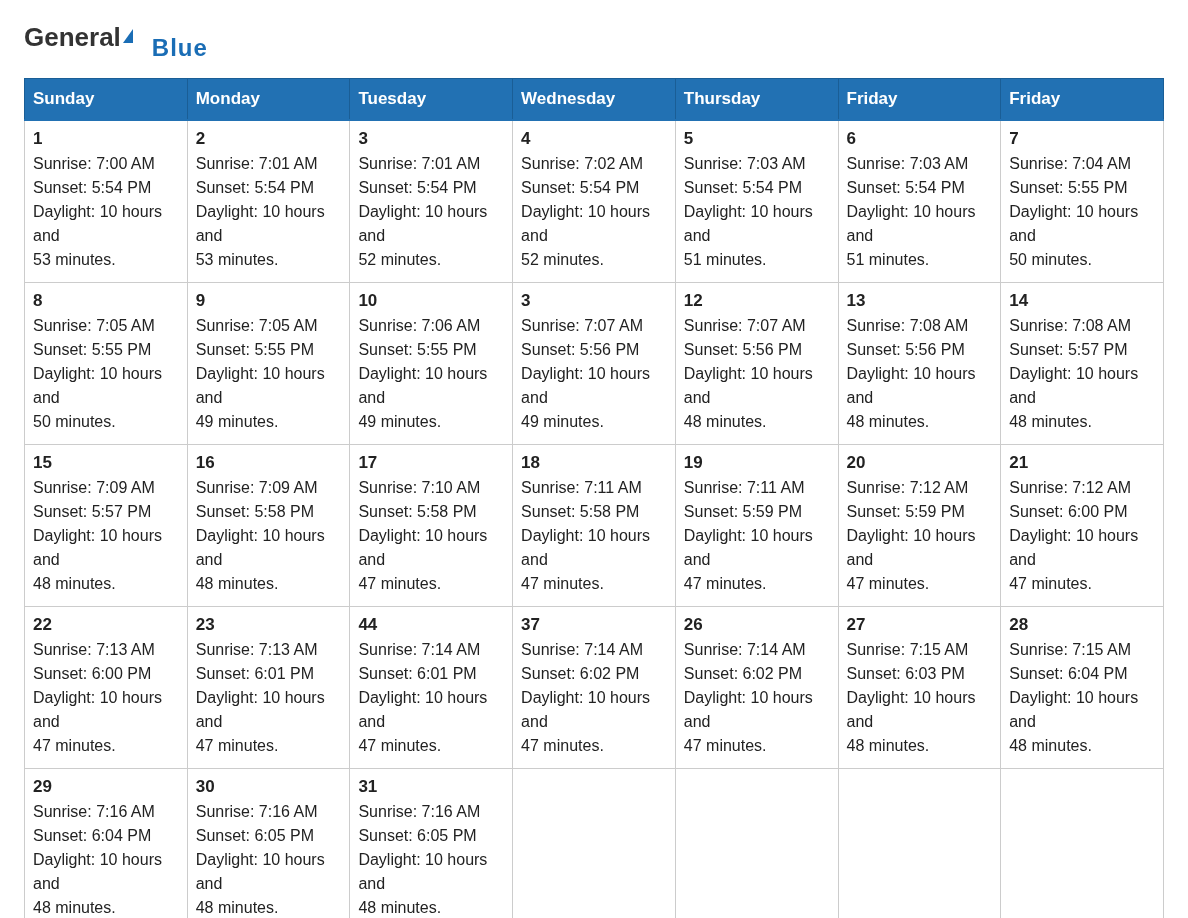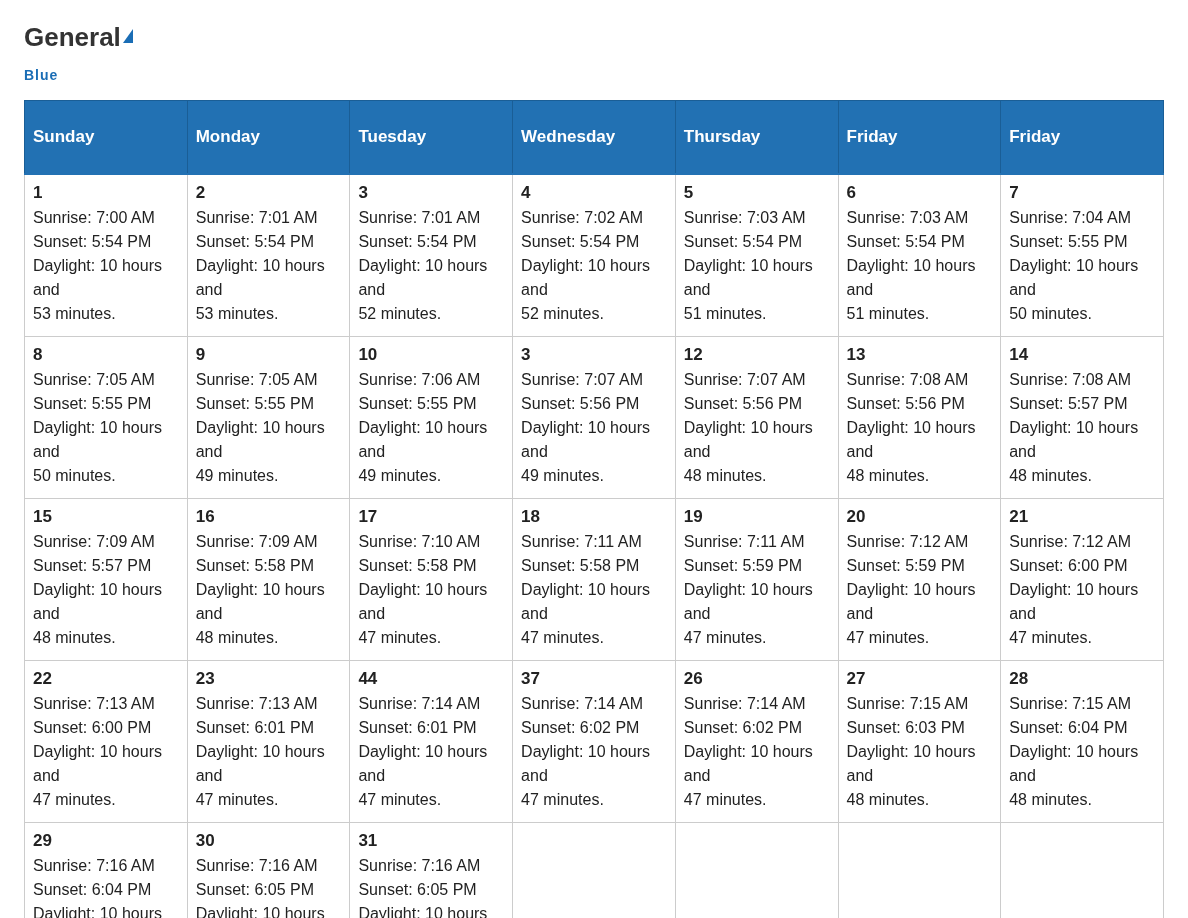--- a/index.html
+++ b/index.html
@@ -11,46 +11,47 @@
       min-height: 918px;
     }
     .header-row {
       display: flex;
       align-items: flex-start;
       justify-content: space-between;
       margin-bottom: 18px;
     }
     .logo {
       display: flex;
-      flex-direction: column;
+      flex-direction: row;
       align-items: flex-start;
+      gap: 19px;
     }
     .logo-text {
       font-size: 26px;
       font-weight: bold;
       color: #333;
       line-height: 1;
     }
     .logo-triangle {
       display: inline-block;
       width: 0;
       height: 0;
       border-left: 10px solid transparent;
       border-bottom: 14px solid #1a6db5;
       margin-left: 2px;
       vertical-align: middle;
       position: relative;
       top: -3px;
     }
     .logo-blue-line {
       color: #1a6db5;
-      font-size: 14px;
+      font-size: 24px;
       font-weight: bold;
       line-height: 1;
-      margin-top: 18px;
+      margin-top: 12px;
       letter-spacing: 1px;
     }
     .title-block {
       text-align: right;
     }
     .month-title {
       font-size: 52px;
       font-weight: bold;
       color: #222;
       line-height: 1.1;
@@ -63,21 +64,21 @@
     table {
       width: 100%;
       border-collapse: collapse;
       table-layout: fixed;
     }
     thead tr th {
       background: #2271b3;
       color: #fff;
       font-size: 17px;
       font-weight: bold;
-      padding: 26px 8px;
+      padding: 10px 8px;
       text-align: left;
       border: 1px solid #1a5e96;
     }
     tbody tr td {
       vertical-align: top;
       padding: 8px 8px 10px 8px;
       border: 1px solid #ccc;
       font-size: 13.5px;
       color: #222;
       height: 110px;

